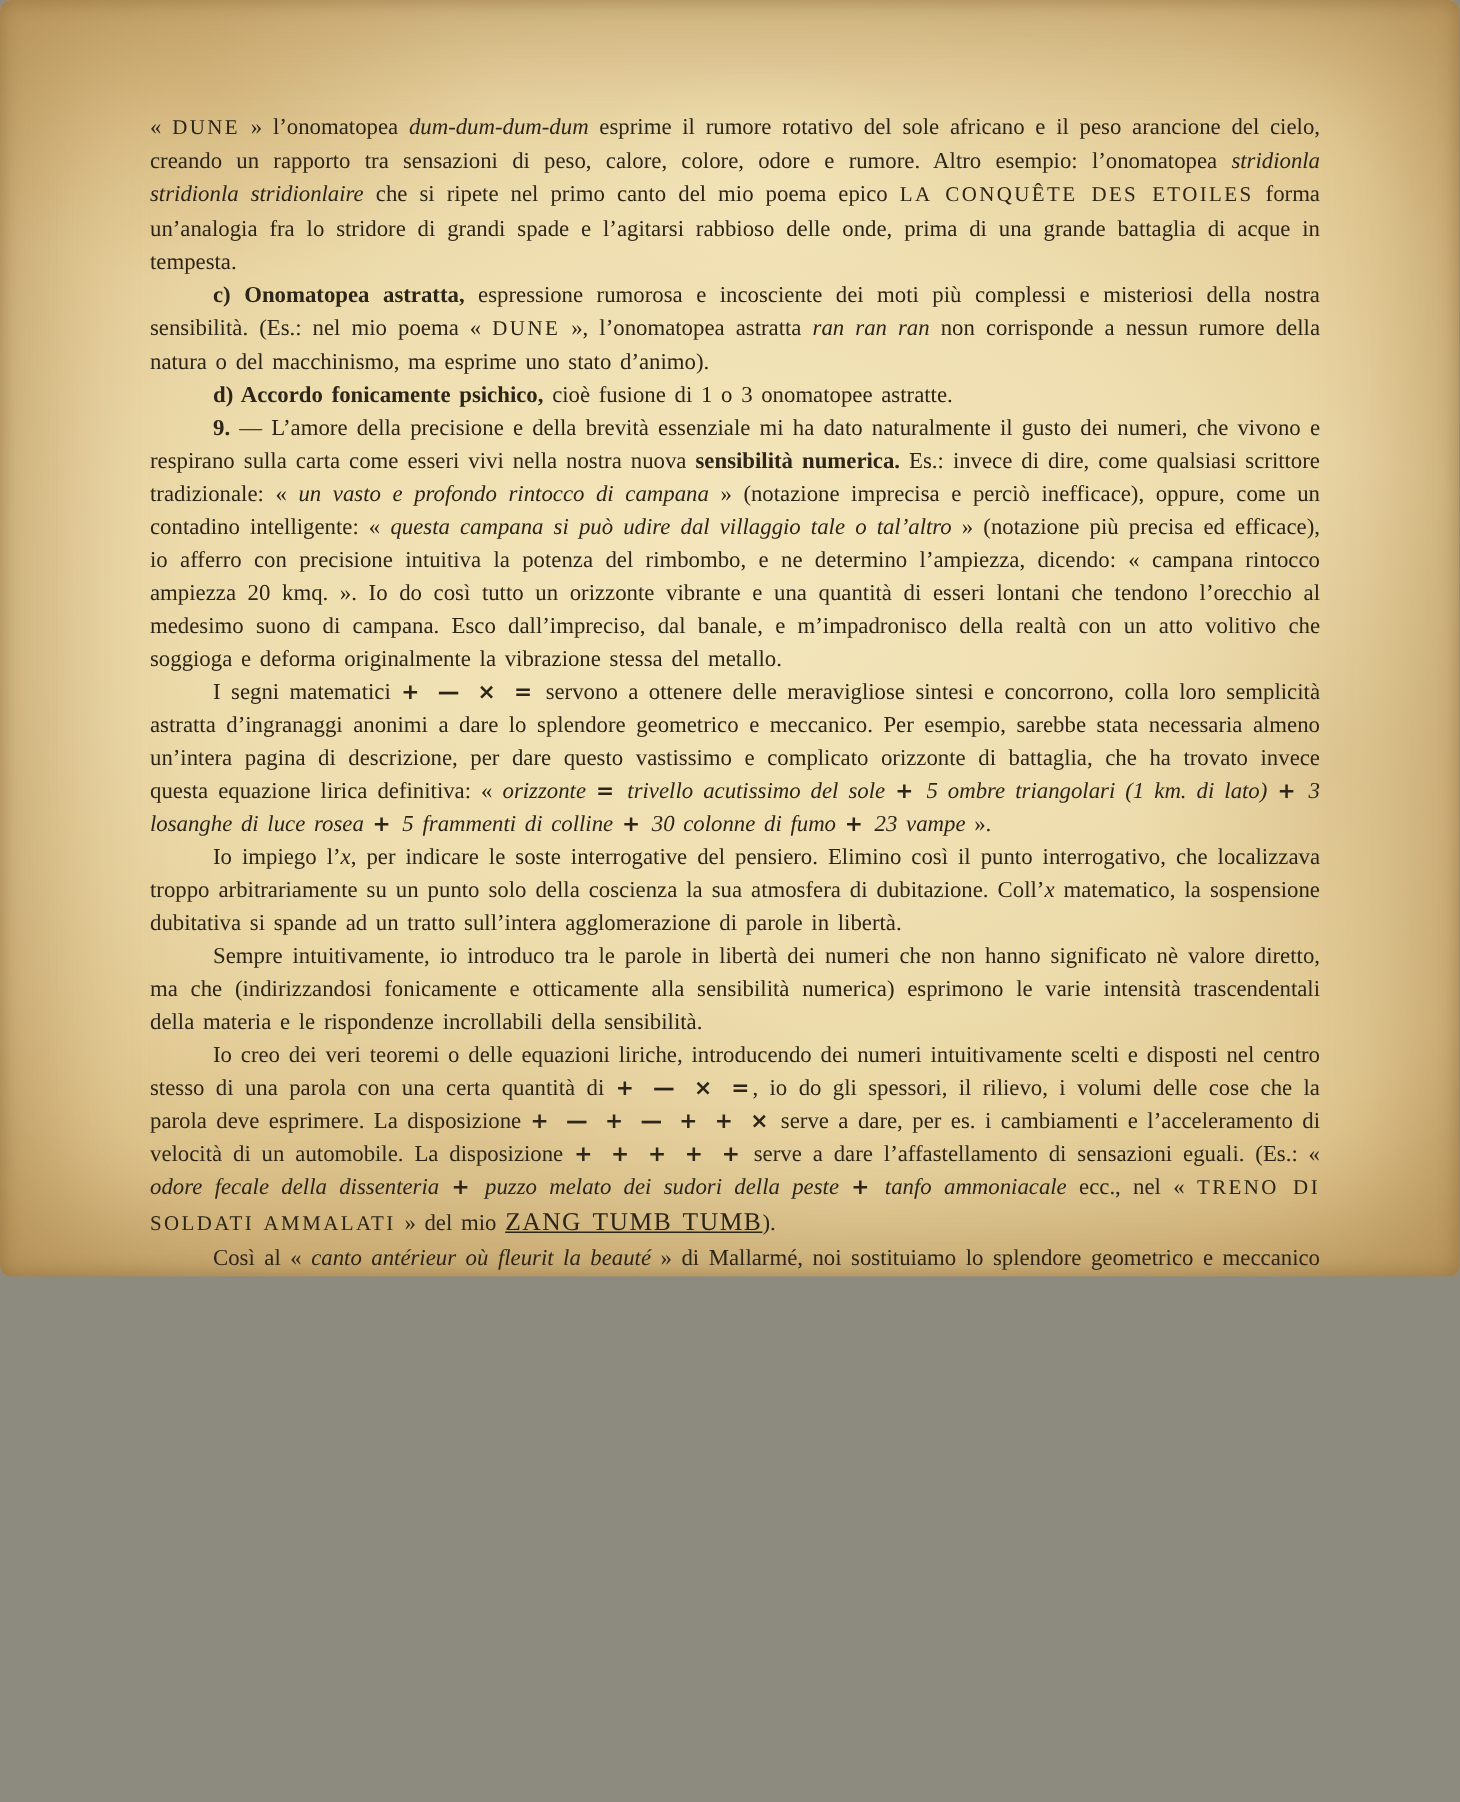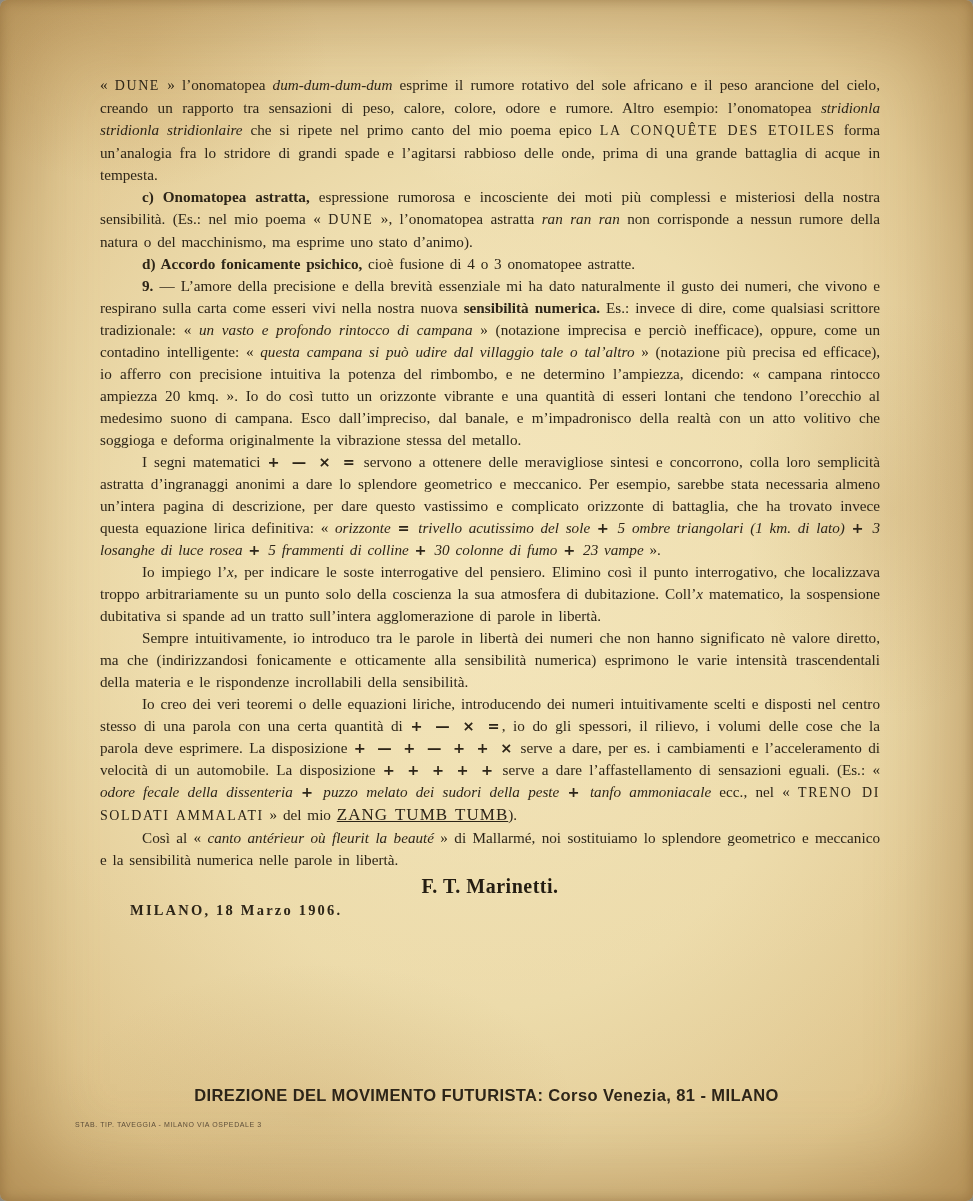--- a/index.html
+++ b/index.html
@@ -4,21 +4,21 @@
 <style>
   html, body { margin: 0; padding: 0; }
   body {
     width: 973px; height: 1201px;
     background: #8d8a80;
     font-family: "Liberation Serif", serif;
     overflow: hidden;
   }
   .paper {
     position: relative;
-    width: 973px; height: 1201px;
+    width: 973px; height: 851px;
     box-sizing: border-box;
     padding: 74px 93px 0 100px;
     border-radius: 7px;
     background:
       radial-gradient(ellipse 130% 110% at 50% 42%, rgba(255, 246, 216, 0.40), rgba(0,0,0,0) 62%),
       radial-gradient(ellipse at 50% 50%, #eddcab 0%, #e9d6a2 48%, #ddc289 80%, #c7a76d 100%);
     box-shadow:
       inset 0 0 75px 28px rgba(143, 102, 46, 0.36),
       inset 0 0 12px 2px rgba(100, 70, 30, 0.35);
     overflow: hidden;
@@ -95,21 +95,21 @@
 
 <div class="paper">
   <div class="stain stain-1"></div>
   <div class="stain stain-2"></div>
   <div class="stain stain-3"></div>
   <div class="stain stain-4"></div>
 
   <div class="text-block">
       <p class="para"><span>« </span><span class="seg-sp">DUNE</span><span> » l’onomatopea </span><span class="seg-i">dum-dum-dum-dum</span><span> esprime il rumore rotativo del sole africano e il peso arancione del cielo, creando un rapporto tra sensazioni di peso, calore, colore, odore e rumore. Altro esempio: l’onomatopea </span><span class="seg-i">stridionla stridionla stridionlaire</span><span> che si ripete nel primo canto del mio poema epico </span><span class="seg-sp">LA CONQUÊTE DES ETOILES</span><span> forma un’analogia fra lo stridore di grandi spade e l’agitarsi rabbioso delle onde, prima di una grande battaglia di acque in tempesta.</span></p>
       <p class="para indent"><span class="seg-b">c) Onomatopea astratta,</span><span> espressione rumorosa e incosciente dei moti più complessi e misteriosi della nostra sensibilità. (Es.: nel mio poema « </span><span class="seg-sp">DUNE</span><span> », l’onomatopea astratta </span><span class="seg-i">ran ran ran</span><span> non corrisponde a nessun rumore della natura o del macchinismo, ma esprime uno stato d’animo).</span></p>
-      <p class="para indent"><span class="seg-b">d) Accordo fonicamente psichico,</span><span> cioè fusione di 4 o 3 onomatopee astratte.</span></p>
+      <p class="para indent"><span class="seg-b">d) Accordo fonicamente psichico,</span><span> cioè fusione di 1 o 3 onomatopee astratte.</span></p>
       <p class="para indent"><span class="seg-b">9.</span><span> — L’amore della precisione e della brevità essenziale mi ha dato naturalmente il gusto dei numeri, che vivono e respirano sulla carta come esseri vivi nella nostra nuova </span><span class="seg-b">sensibilità numerica.</span><span> Es.: invece di dire, come qualsiasi scrittore tradizionale: « </span><span class="seg-i">un vasto e profondo rintocco di campana</span><span> » (notazione imprecisa e perciò inefficace), oppure, come un contadino intelligente: « </span><span class="seg-i">questa campana si può udire dal villaggio tale o tal’altro</span><span> » (notazione più precisa ed efficace), io afferro con precisione intuitiva la potenza del rimbombo, e ne determino l’ampiezza, dicendo: « campana rintocco ampiezza 20 kmq. ». Io do così tutto un orizzonte vibrante e una quantità di esseri lontani che tendono l’orecchio al medesimo suono di campana. Esco dall’impreciso, dal banale, e m’impadronisco della realtà con un atto volitivo che soggioga e deforma originalmente la vibrazione stessa del metallo.</span></p>
       <p class="para indent"><span>I segni matematici </span><span class="seg-m">+ — × =</span><span> servono a ottenere delle meravigliose sintesi e concorrono, colla loro semplicità astratta d’ingranaggi anonimi a dare lo splendore geometrico e meccanico. Per esempio, sarebbe stata necessaria almeno un’intera pagina di descrizione, per dare questo vastissimo e complicato orizzonte di battaglia, che ha trovato invece questa equazione lirica definitiva: « </span><span class="seg-i">orizzonte </span><span class="seg-m">=</span><span class="seg-i"> trivello acutissimo del sole </span><span class="seg-m">+</span><span class="seg-i"> 5 ombre triangolari (1 km. di lato) </span><span class="seg-m">+</span><span class="seg-i"> 3 losanghe di luce rosea </span><span class="seg-m">+</span><span class="seg-i"> 5 frammenti di colline </span><span class="seg-m">+</span><span class="seg-i"> 30 colonne di fumo </span><span class="seg-m">+</span><span class="seg-i"> 23 vampe</span><span> ».</span></p>
       <p class="para indent"><span>Io impiego l’</span><span class="seg-i">x</span><span>, per indicare le soste interrogative del pensiero. Elimino così il punto interrogativo, che localizzava troppo arbitrariamente su un punto solo della coscienza la sua atmosfera di dubitazione. Coll’</span><span class="seg-i">x</span><span> matematico, la sospensione dubitativa si spande ad un tratto sull’intera agglomerazione di parole in libertà.</span></p>
       <p class="para indent"><span>Sempre intuitivamente, io introduco tra le parole in libertà dei numeri che non hanno significato nè valore diretto, ma che (indirizzandosi fonicamente e otticamente alla sensibilità numerica) esprimono le varie intensità trascendentali della materia e le rispondenze incrollabili della sensibilità.</span></p>
       <p class="para indent"><span>Io creo dei veri teoremi o delle equazioni liriche, introducendo dei numeri intuitivamente scelti e disposti nel centro stesso di una parola con una certa quantità di </span><span class="seg-m">+ — × =</span><span>, io do gli spessori, il rilievo, i volumi delle cose che la parola deve esprimere. La disposizione </span><span class="seg-m">+ — + — + + ×</span><span> serve a dare, per es. i cambiamenti e l’acceleramento di velocità di un automobile. La disposizione </span><span class="seg-m">+ + + + +</span><span> serve a dare l’affastellamento di sensazioni eguali. (Es.: « </span><span class="seg-i">odore fecale della dissenteria</span><span> </span><span class="seg-m">+</span><span> </span><span class="seg-i">puzzo melato dei sudori della peste</span><span> </span><span class="seg-m">+</span><span> </span><span class="seg-i">tanfo ammoniacale</span><span> ecc., nel « </span><span class="seg-sp">TRENO DI SOLDATI AMMALATI</span><span> » del mio </span><span class="seg-lg">ZANG TUMB TUMB</span><span>).</span></p>
       <p class="para indent"><span>Così al « </span><span class="seg-i">canto antérieur où fleurit la beauté</span><span> » di Mallarmé, noi sostituiamo lo splendore geometrico e meccanico e la sensibilità numerica nelle parole in libertà.</span></p>
     </div>
 
   <div class="signature">F. T. Marinetti.</div>
   <div class="dateline">MILANO, 18 Marzo 1906.</div>

